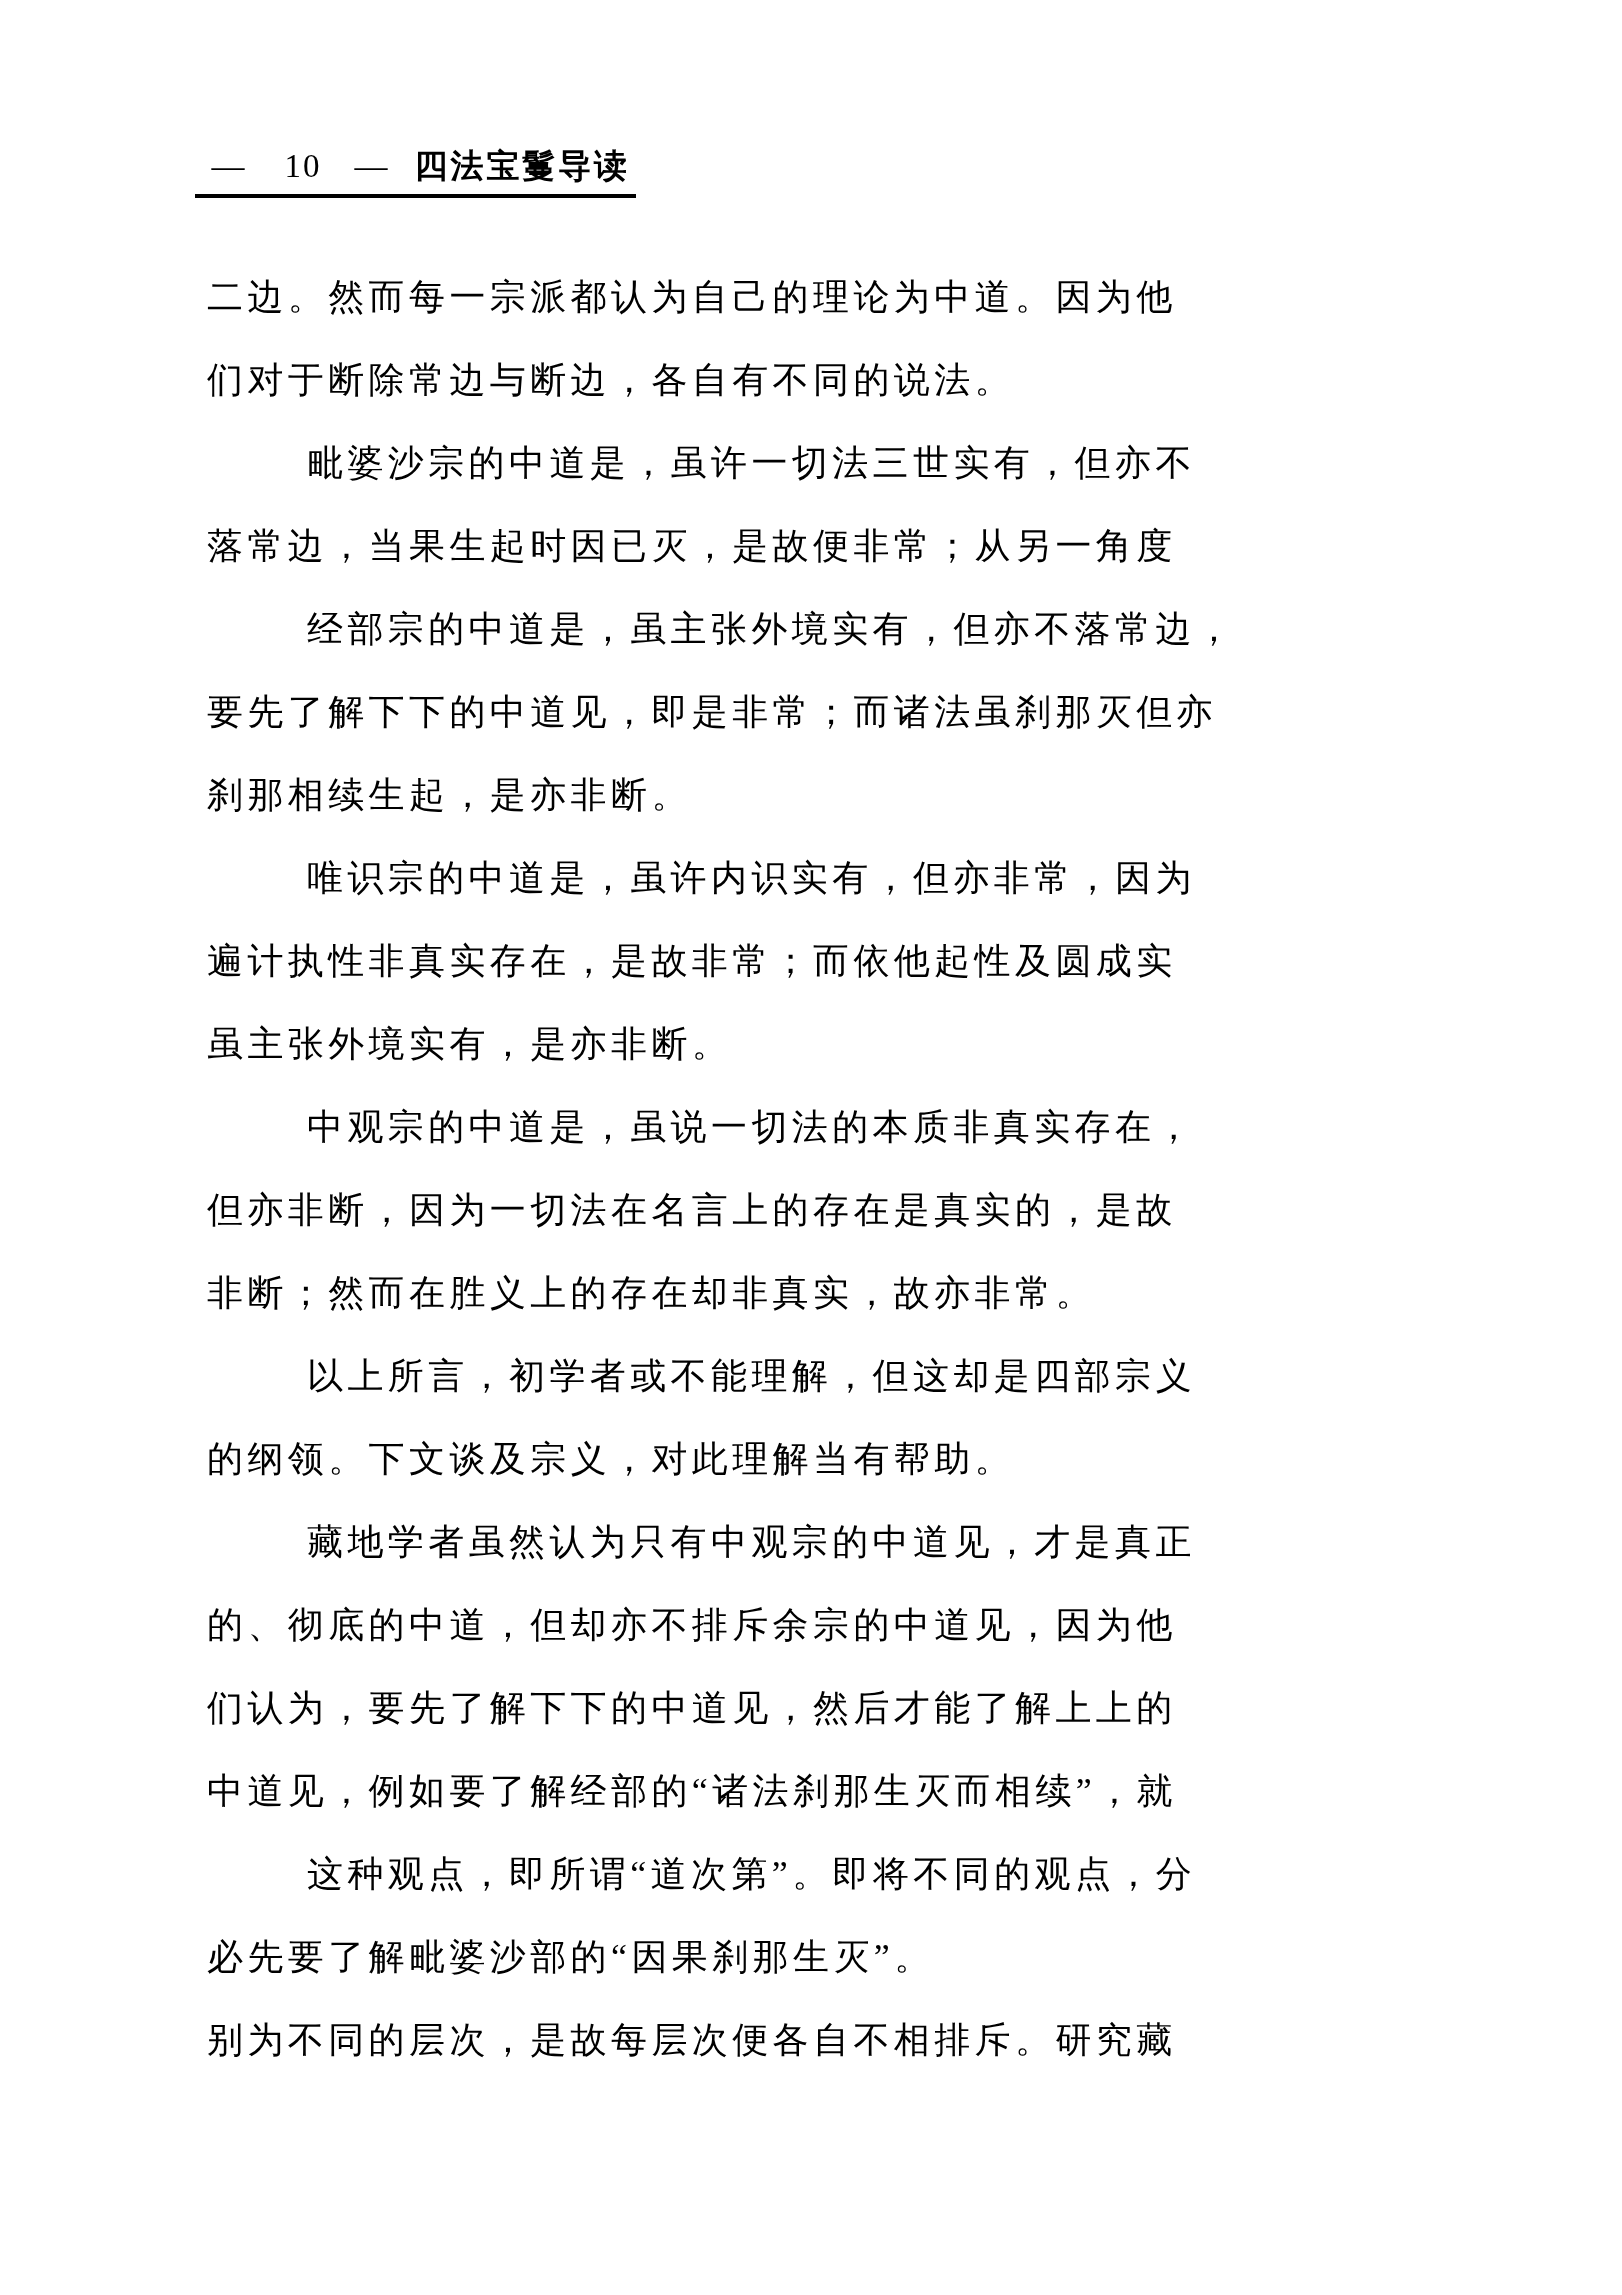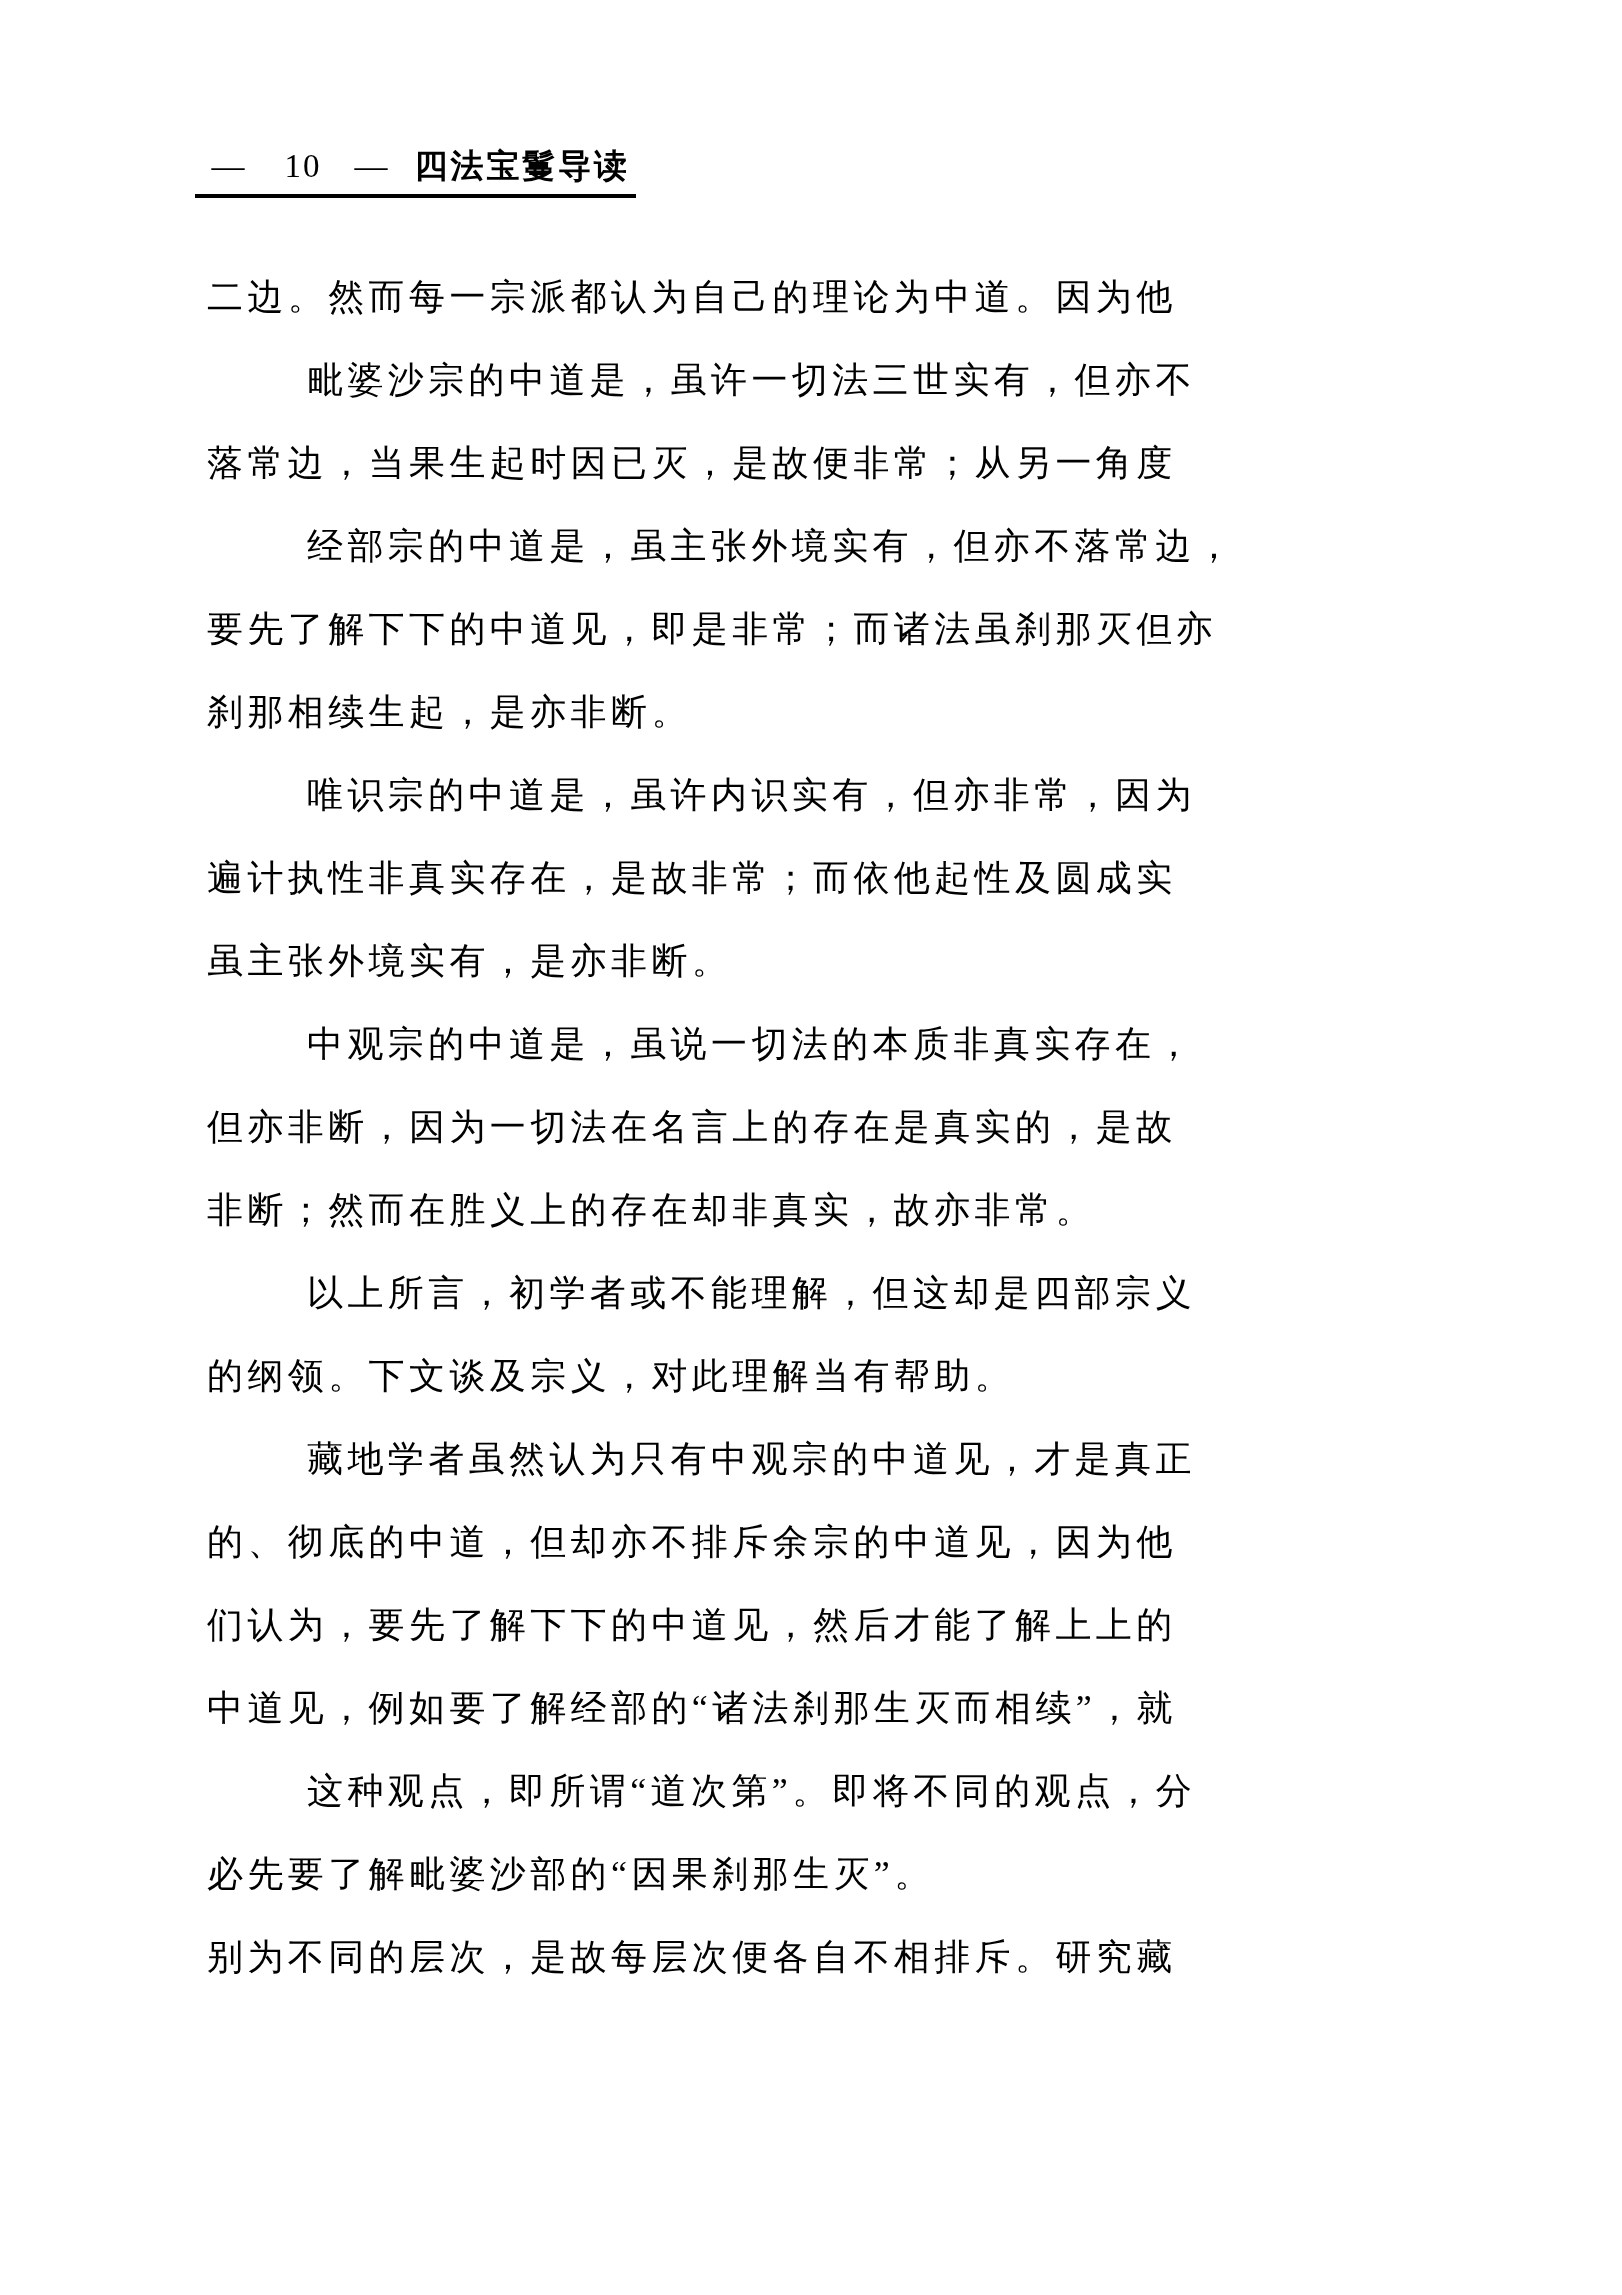--- a/index.html
+++ b/index.html
@@ -58,20 +58,21 @@
 <body>
 
 <div class="page">
 
   <div class="header">
     <span class="dash-left">—</span><span class="pagenum">10</span><span class="dash-right">—</span><span class="booktitle">四法宝鬘导读</span>
   </div>
 
   <div class="text-block">
     <div class="line">二边。然而每一宗派都认为自己的理论为中道。因为他</div>
+    <div class="line">们对于断除常边与断边，各自有不同的说法。</div>
     <div class="line indent">毗婆沙宗的中道是，虽许一切法三世实有，但亦不</div>
     <div class="line">落常边，当果生起时因已灭，是故便非常；从另一角度</div>
     <div class="line indent">经部宗的中道是，虽主张外境实有，但亦不落常边，</div>
     <div class="line">要先了解下下的中道见，即是非常；而诸法虽刹那灭但亦</div>
     <div class="line">刹那相续生起，是亦非断。</div>
     <div class="line indent">唯识宗的中道是，虽许内识实有，但亦非常，因为</div>
     <div class="line">遍计执性非真实存在，是故非常；而依他起性及圆成实</div>
     <div class="line">虽主张外境实有，是亦非断。</div>
     <div class="line indent">中观宗的中道是，虽说一切法的本质非真实存在，</div>
     <div class="line">但亦非断，因为一切法在名言上的存在是真实的，是故</div>

